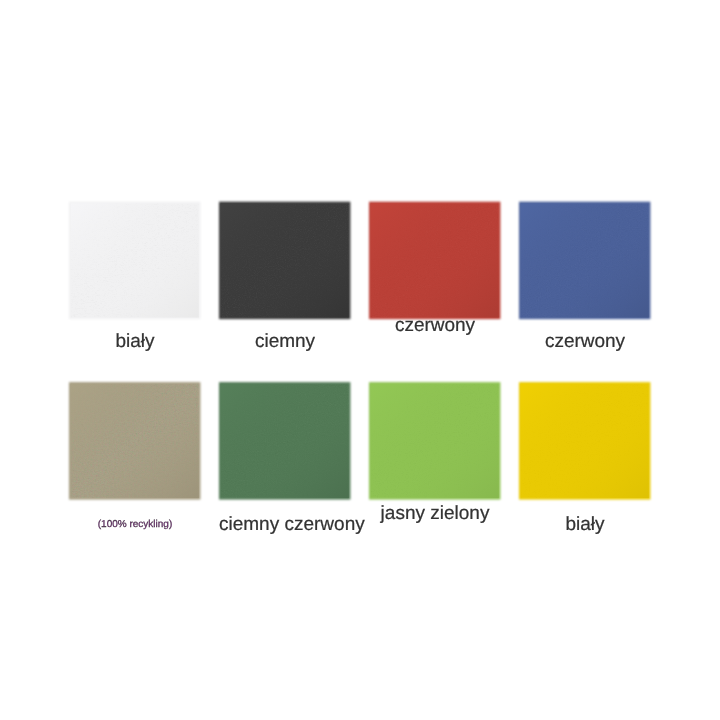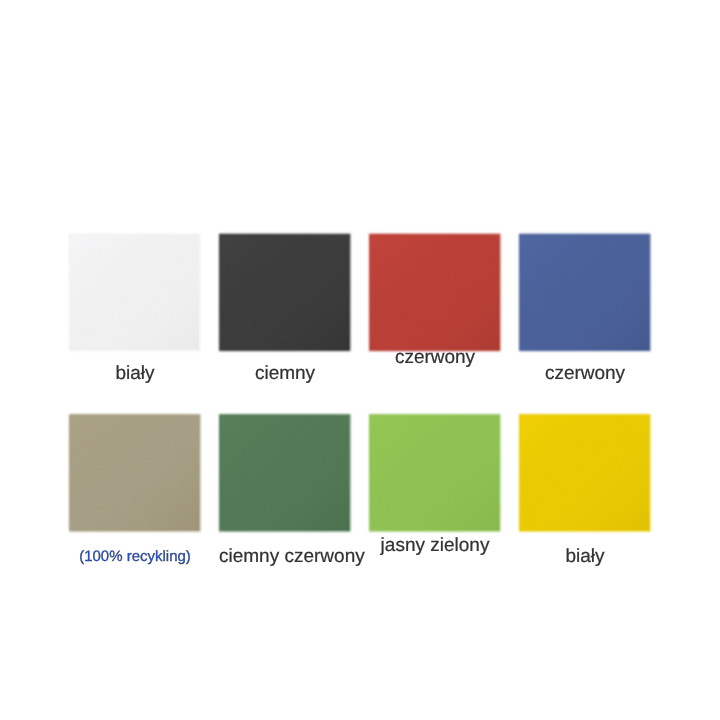--- a/index.html
+++ b/index.html
@@ -15,21 +15,20 @@
     font-family: "Liberation Sans", sans-serif;
     -webkit-font-smoothing: antialiased;
     text-rendering: geometricPrecision;
   }
   .palette {
     position: absolute;
     left: 0;
     top: 0;
     width: 720px;
     height: 604px;
-    margin-top: 32px;
   }
   #chip-canvas {
     position: absolute;
     left: 0;
     top: 0;
     width: 720px;
     height: 720px;
   }
   .swatch-cell {
     position: absolute;
@@ -59,23 +58,23 @@
     white-space: nowrap;
   }
   
   .swatch-label.strong {
     font-weight: 400;
     color: #2d2d2d;
     -webkit-text-stroke: 0.5px #2d2d2d;
   }
   .swatch-sublabel {
     text-align: center;
-    font-size: 15px;
+    font-size: 10px;
     font-weight: 400;
-    color: #1d4ed8;
+    color: #701a75;
     -webkit-text-stroke: 0.3px #3c3c3c;
     line-height: 15px;
     white-space: nowrap;
     margin-top: 2px;
   }
 </style>
 </head>
 <body>
 
 <div class="palette" id="palette">

